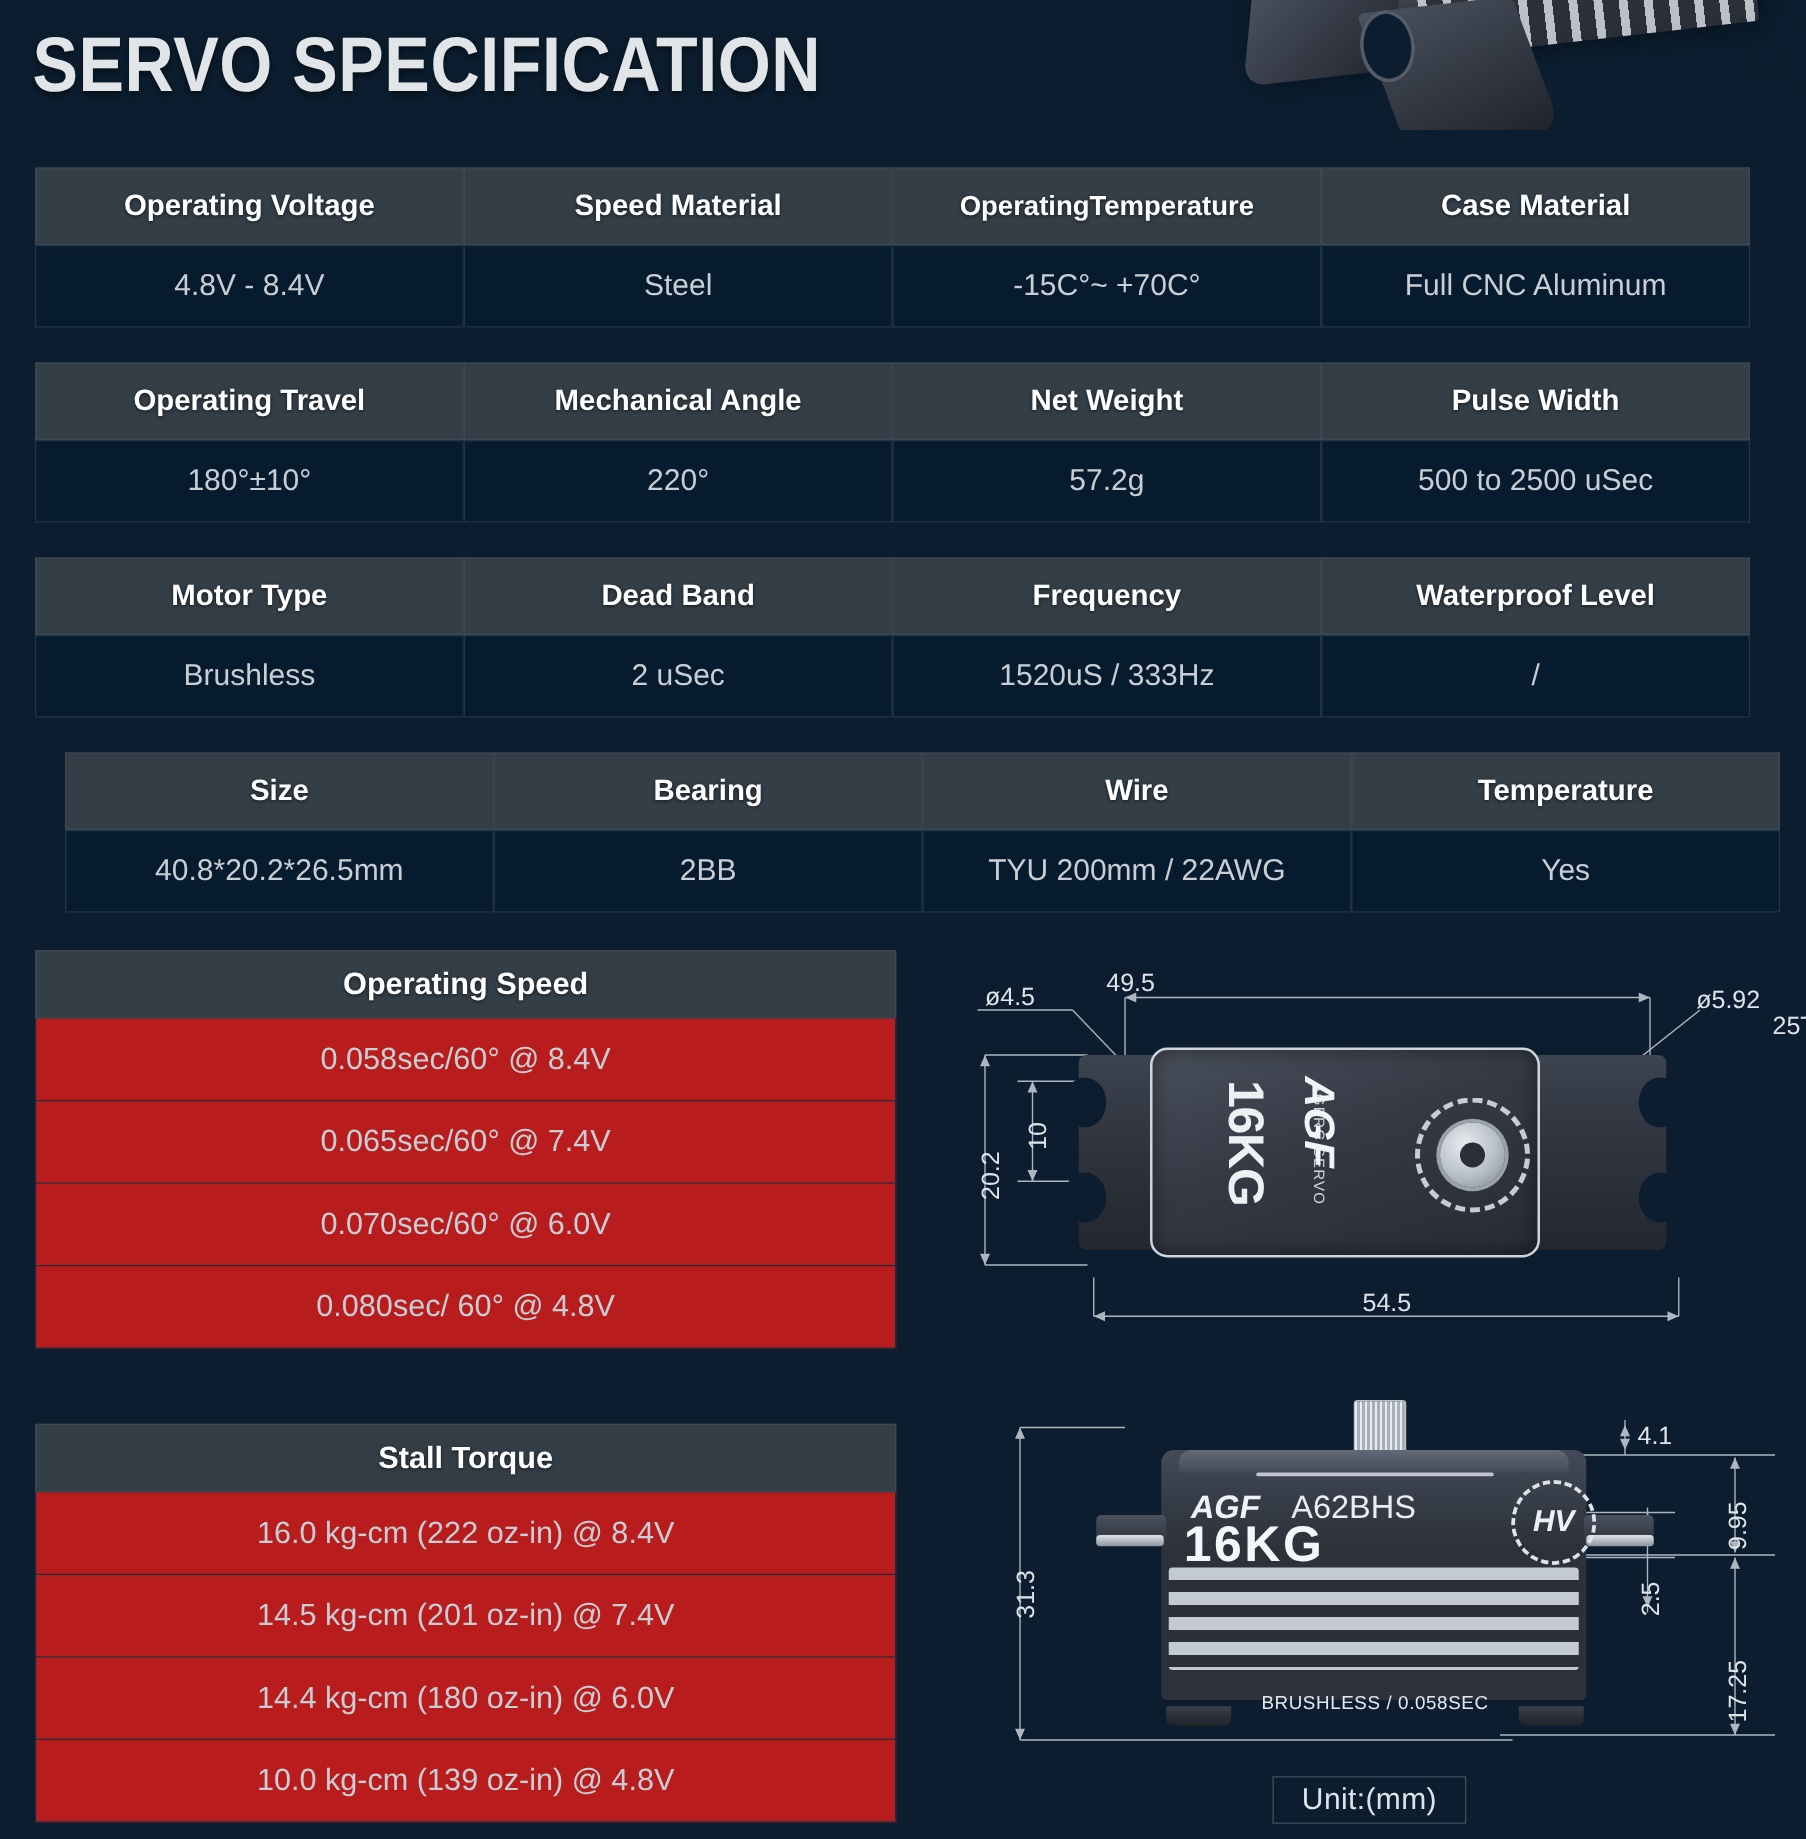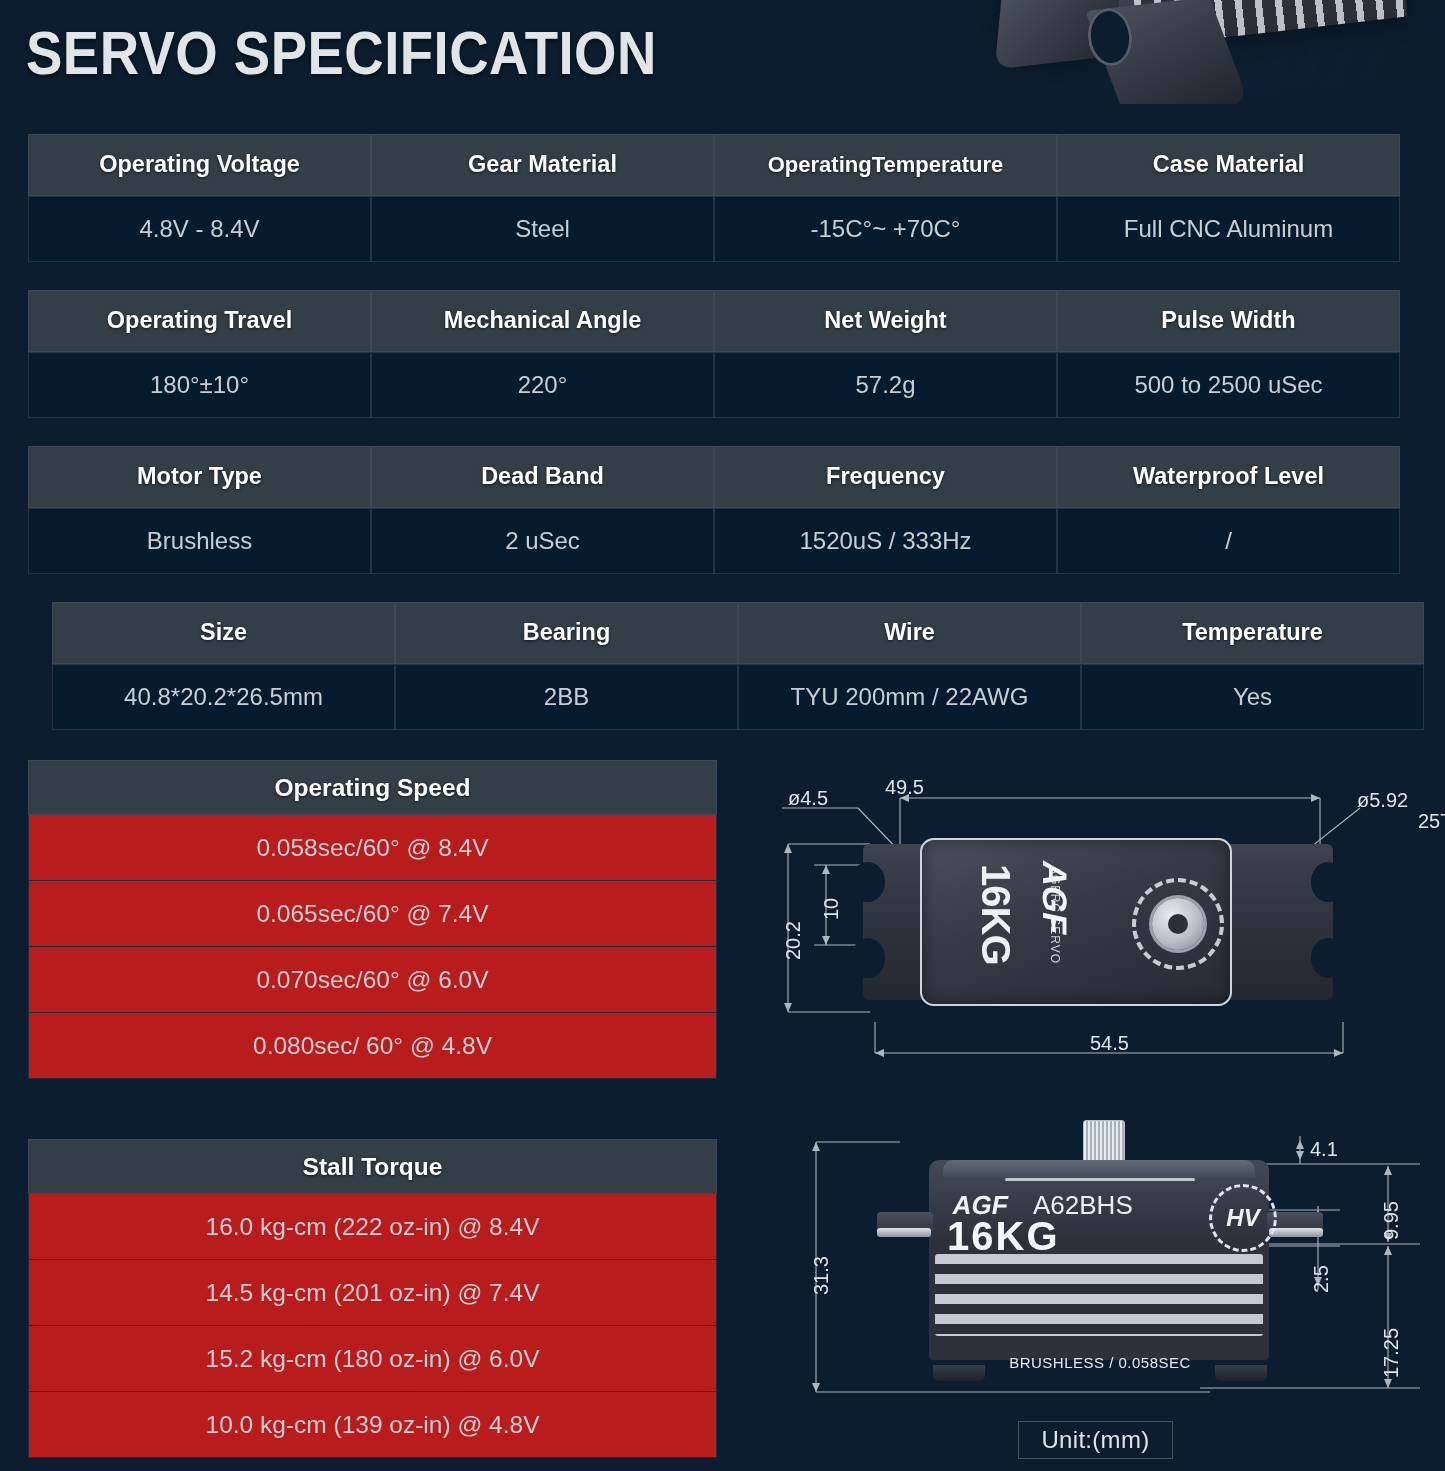--- a/index.html
+++ b/index.html
@@ -330,21 +330,21 @@
     <div class="body"></div>
     <div class="fins"></div>
     <div class="earL"></div>
     <div class="tab"></div>
     <div class="hole"></div>
 
   </div>
 
   <div class="spec-block" id="block1">
     <div class="hd">Operating Voltage</div>
-    <div class="hd">Gear Material</div>
+    <div class="hd">Speed Material</div>
     <div class="hd two-line">
         <span>Operating</span>
         <br>
         <span>Temperature</span>
       </div>
     <div class="hd">Case Material</div>
     <div class="vl">4.8V - 8.4V</div>
     <div class="vl">Steel</div>
     <div class="vl">-15C°~ +70C°</div>
     <div class="vl">Full CNC Aluminum</div>
@@ -388,21 +388,21 @@
     <div class="lrow">0.058sec/60° @ 8.4V</div>
     <div class="lrow">0.065sec/60° @ 7.4V</div>
     <div class="lrow">0.070sec/60° @ 6.0V</div>
     <div class="lrow">0.080sec/ 60° @ 4.8V</div>
   </div>
 
   <div class="list-block" id="torque-block">
     <div class="lhd">Stall Torque</div>
     <div class="lrow">16.0 kg-cm (222 oz-in) @ 8.4V</div>
     <div class="lrow">14.5 kg-cm (201 oz-in) @ 7.4V</div>
-    <div class="lrow">15.2 kg-cm (180 oz-in) @ 6.0V</div>
+    <div class="lrow">14.4 kg-cm (180 oz-in) @ 6.0V</div>
     <div class="lrow">10.0 kg-cm (139 oz-in) @ 4.8V</div>
   </div>
 
   <div class="drawing" id="topview-drawing" style="left:760px; top:760px; width:680px; height:330px;">
 
     <svg width="680" height="330" viewBox="0 0 680 330" style="position:absolute;left:0;top:0;">
       <g stroke="#aeb7c0" stroke-width="1.1" fill="none">
 
         <line x1="140" y1="38" x2="560" y2="38"></line>
         <path d="M140 38 l9 -4 v8 z" fill="#aeb7c0" stroke="none"></path>

